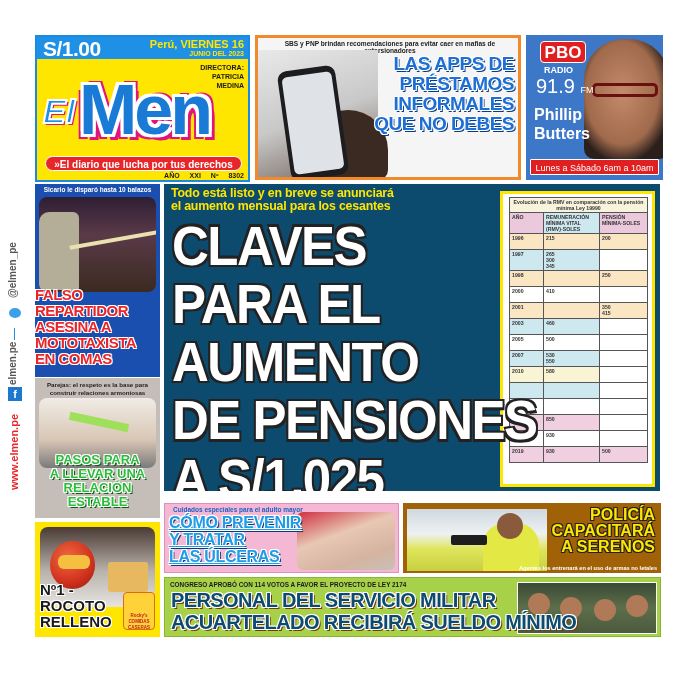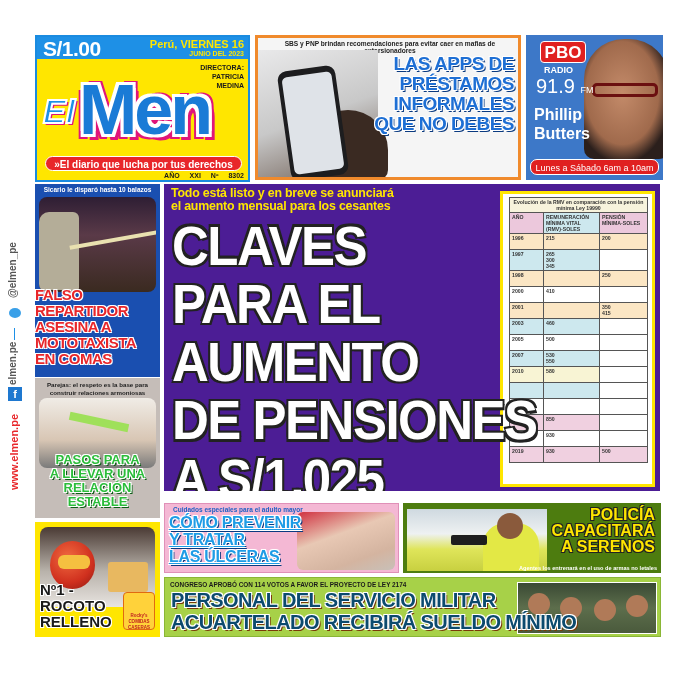--- a/index.html
+++ b/index.html
@@ -35,21 +35,21 @@
 
   
   .radio { left: 526px; top: 35px; width: 137px; height: 145px; background: #3d78c8; overflow: hidden; }
   .face { position: absolute; left: 58px; top: 4px; width: 85px; height: 120px; background: radial-gradient(ellipse at 45% 45%, #c48b6a 0%, #a06a4c 55%, #2b1f1c 75%); border-radius: 40px 40px 10px 10px; }
   .glasses { position: absolute; left: 66px; top: 48px; width: 66px; height: 14px; border: 3px solid #6b1010; border-radius: 5px; }
   .pbo { position: absolute; left: 14px; top: 6px; width: 46px; height: 22px; background: #e02020; border-radius: 4px; color: #fff; font-weight: bold; font-size: 17px; text-align: center; line-height: 22px; border: 1px solid #fff; }
   .radio-lbl { position: absolute; left: 18px; top: 30px; color: #fff; font-weight: bold; font-size: 9px; }
   .freq { position: absolute; left: 10px; top: 40px; color: #fff; font-size: 20px; }
   .freq small { font-size: 9px; }
   .host { position: absolute; left: 8px; top: 70px; color: #ffffff; font-weight: bold; font-size: 16px; line-height: 19px; }
-  .sched { position: absolute; left: 4px; top: 124px; width: 129px; height: 16px; background: #e02020; border-radius: 7px; color: #fff; font-size: 9px; line-height: 16px; text-align: center; border: 1px solid #fff; }
+  .sched { position: absolute; left: 4px; top: 124px; width: 129px; height: 16px; background: #e02020; border-radius: 1px; color: #fff; font-size: 9px; line-height: 16px; text-align: center; border: 1px solid #fff; }
 
   
   .story1 { left: 35px; top: 184px; width: 125px; height: 193px; background: #1a4fb0; }
   .s1-kicker { position: absolute; left: 0; top: 2px; width: 100%; text-align: center; color: #fff; font-size: 6.5px; font-weight: bold; }
   .s1-photo { position: absolute; left: 4px; top: 13px; width: 117px; height: 95px; border-radius: 8px; background: linear-gradient(180deg, #2e1e34 0%, #5a3a48 40%, #3a2a20 100%); overflow: hidden; }
   .mototaxi { position: absolute; left: 0; top: 15px; width: 40px; height: 78px; background: #b4ad98; border-radius: 10px 6px 2px 2px; }
   .tape { position: absolute; left: 30px; top: 40px; width: 100px; height: 4px; background: #e9e1b0; transform: rotate(-10deg); }
   .s1-head { position: absolute; left: 0; top: 103px; width: 100%; text-align: left; color: #e8262a; font-weight: bold; font-size: 15px; line-height: 16px; text-shadow: 1px 1px 0 #fff, -1px -1px 0 #fff, 1px -1px 0 #fff, -1px 1px 0 #fff; letter-spacing: -0.5px; }
 
   .story2 { left: 35px; top: 378px; width: 125px; height: 140px; background: #c5bdb8; }
@@ -60,38 +60,38 @@
 
   .story3 { left: 35px; top: 522px; width: 125px; height: 115px; background: #ffe600; }
   .s3-photo { position: absolute; left: 5px; top: 5px; width: 115px; height: 80px; border-radius: 8px; background: linear-gradient(180deg, #4a3a34 0%, #b8b2aa 55%, #e8e4e0 100%); overflow: hidden; }
   .rocoto { position: absolute; left: 10px; top: 14px; width: 45px; height: 48px; border-radius: 50%; background: radial-gradient(circle at 40% 35%, #f06a40 0%, #d0301e 60%, #8a1a12 100%); }
   .cheese { position: absolute; left: 18px; top: 28px; width: 32px; height: 14px; background: #f5c040; border-radius: 6px; }
   .pastel { position: absolute; left: 68px; top: 35px; width: 40px; height: 30px; background: #e8b860; border-radius: 3px; }
   .s3-head { position: absolute; left: 5px; top: 60px; color: #1a1a1a; font-weight: bold; font-size: 15px; line-height: 16px; text-shadow: 1px 1px 0 #fff, -1px -1px 0 #fff, 1px -1px 0 #fff, -1px 1px 0 #fff; }
   .chef { position: absolute; left: 88px; top: 70px; width: 32px; height: 38px; border-radius: 4px; background: #ffd23a; border: 1px solid #e06a10; font-size: 4.5px; font-weight: bold; color: #c02020; text-align: center; line-height: 6px; padding-top: 20px; }
 
   
-  .main { left: 164px; top: 184px; width: 496px; height: 307px; background: #4c1d95; overflow: hidden; }
+  .main { left: 164px; top: 184px; width: 496px; height: 307px; background: #0c4a6e; overflow: hidden; }
   .main-kicker { position: absolute; left: 7px; top: 3px; color: #ffe600; font-weight: bold; font-size: 12.4px; line-height: 13px; letter-spacing: -0.2px; }
   .table-box { position: absolute; left: 336px; top: 7px; width: 155px; height: 296px; background: #ffffff; border: 3px solid #ffe600; }
   .rmv { position: absolute; left: 6px; top: 3px; width: 139px; border-collapse: collapse; font-size: 5.2px; color: #333; }
   .rmv td, .rmv th { border: 0.5px solid #555; padding: 1px 2px; vertical-align: top; text-align: left; font-weight: bold; }
   .rmv caption { background: #f7f3dc; border: 0.5px solid #555; border-bottom: 0; font-size: 5.2px; font-weight: bold; padding: 1px; color: #333; }
   .rmv th.pink { background: #ecc8dc; }
   .rmv th.blue { background: #cde8ee; }
   .main-head { position: absolute; left: 8px; top: 33px; color: #fff; font-weight: bold; font-size: 51px; line-height: 54px; letter-spacing: -1.5px; transform: scaleY(1.08); transform-origin: left top; white-space: nowrap; text-shadow: 2px 2px 0 #222, -2px -2px 0 #222, 2px -2px 0 #222, -2px 2px 0 #222; }
 
   
   .ulc { left: 164px; top: 503px; width: 235px; height: 70px; background: #f4b8d4; border: 1px solid #e090b8; }
   .ulc-kicker { position: absolute; left: 8px; top: 2px; color: #1e5fc4; font-size: 6.5px; font-weight: bold; }
   .ulc-photo { position: absolute; left: 132px; top: 8px; width: 98px; height: 58px; border-radius: 6px; background: linear-gradient(160deg, #d03040 0%, #e8c8b4 40%, #d4b4a0 75%, #c8c0b8 100%); }
   .ulc-head { position: absolute; left: 4px; top: 10px; color: #1e9ce6; font-weight: bold; font-size: 16px; line-height: 17px; text-shadow: 1px 1px 0 #fff, -1px -1px 0 #fff, 1px -1px 0 #fff, -1px 1px 0 #fff, 2px 2px 0 #0a3a80; letter-spacing: -0.3px; text-decoration: underline; }
 
   
-  .pol { left: 403px; top: 503px; width: 258px; height: 70px; background: #4d7c0f; }
+  .pol { left: 403px; top: 503px; width: 258px; height: 70px; background: #a16207; }
   .pol-photo { position: absolute; left: 4px; top: 6px; width: 140px; height: 62px; background: linear-gradient(180deg, #cfd9e0 0%, #eef1f2 40%, #dfe55a 65%, #c8d040 100%); }
   .gun { position: absolute; left: 44px; top: 26px; width: 36px; height: 10px; background: #1e1e1e; border-radius: 2px; }
   .officer { position: absolute; left: 76px; top: 14px; width: 56px; height: 48px; background: #e3e845; border-radius: 22px 22px 0 0; }
   .officer-head { position: absolute; left: 90px; top: 4px; width: 26px; height: 26px; border-radius: 50%; background: #8a5a3c; }
   .pol-head { position: absolute; right: 6px; top: 4px; text-align: right; color: #ffe600; font-weight: bold; font-size: 16px; line-height: 16px; text-shadow: 1px 1px 0 #222, -1px -1px 0 #222, 1px -1px 0 #222, -1px 1px 0 #222; }
   .pol-caption { position: absolute; right: 4px; top: 62px; color: #fff; font-size: 5.6px; font-weight: bold; }
 
   
   .mil { left: 164px; top: 577px; width: 497px; height: 60px; background: #a7d148; border: 1px solid #8ab636; }
   .mil-kicker { position: absolute; left: 5px; top: 3px; color: #1a1a1a; font-size: 6.4px; font-weight: bold; }

